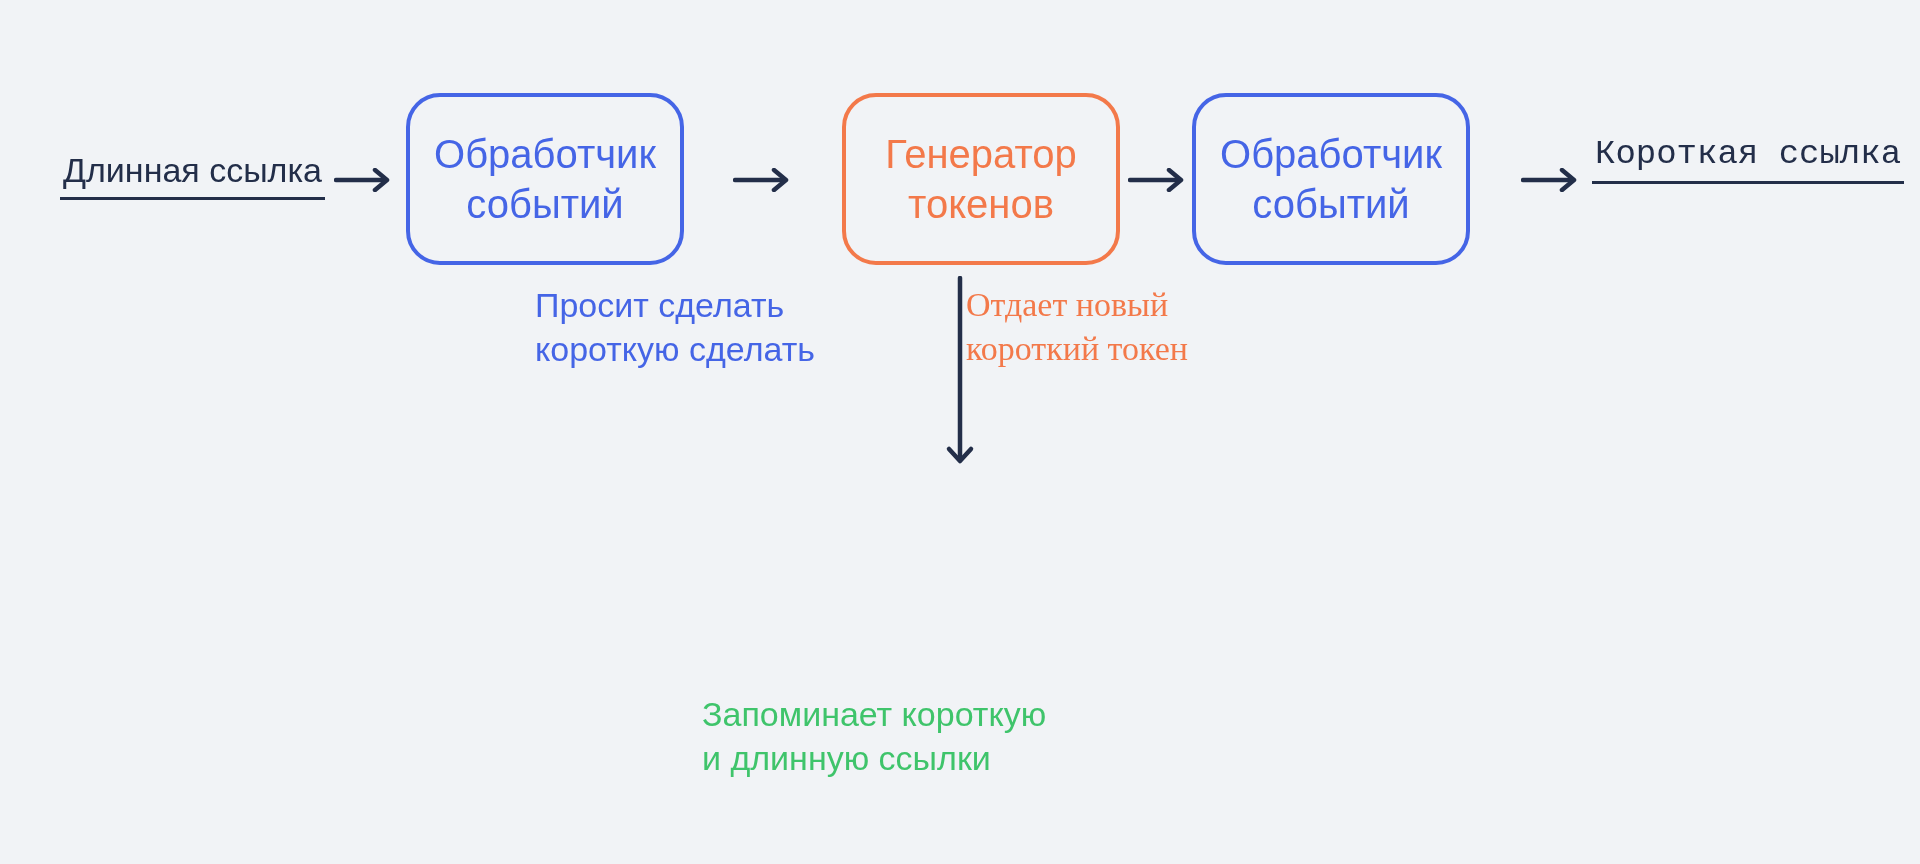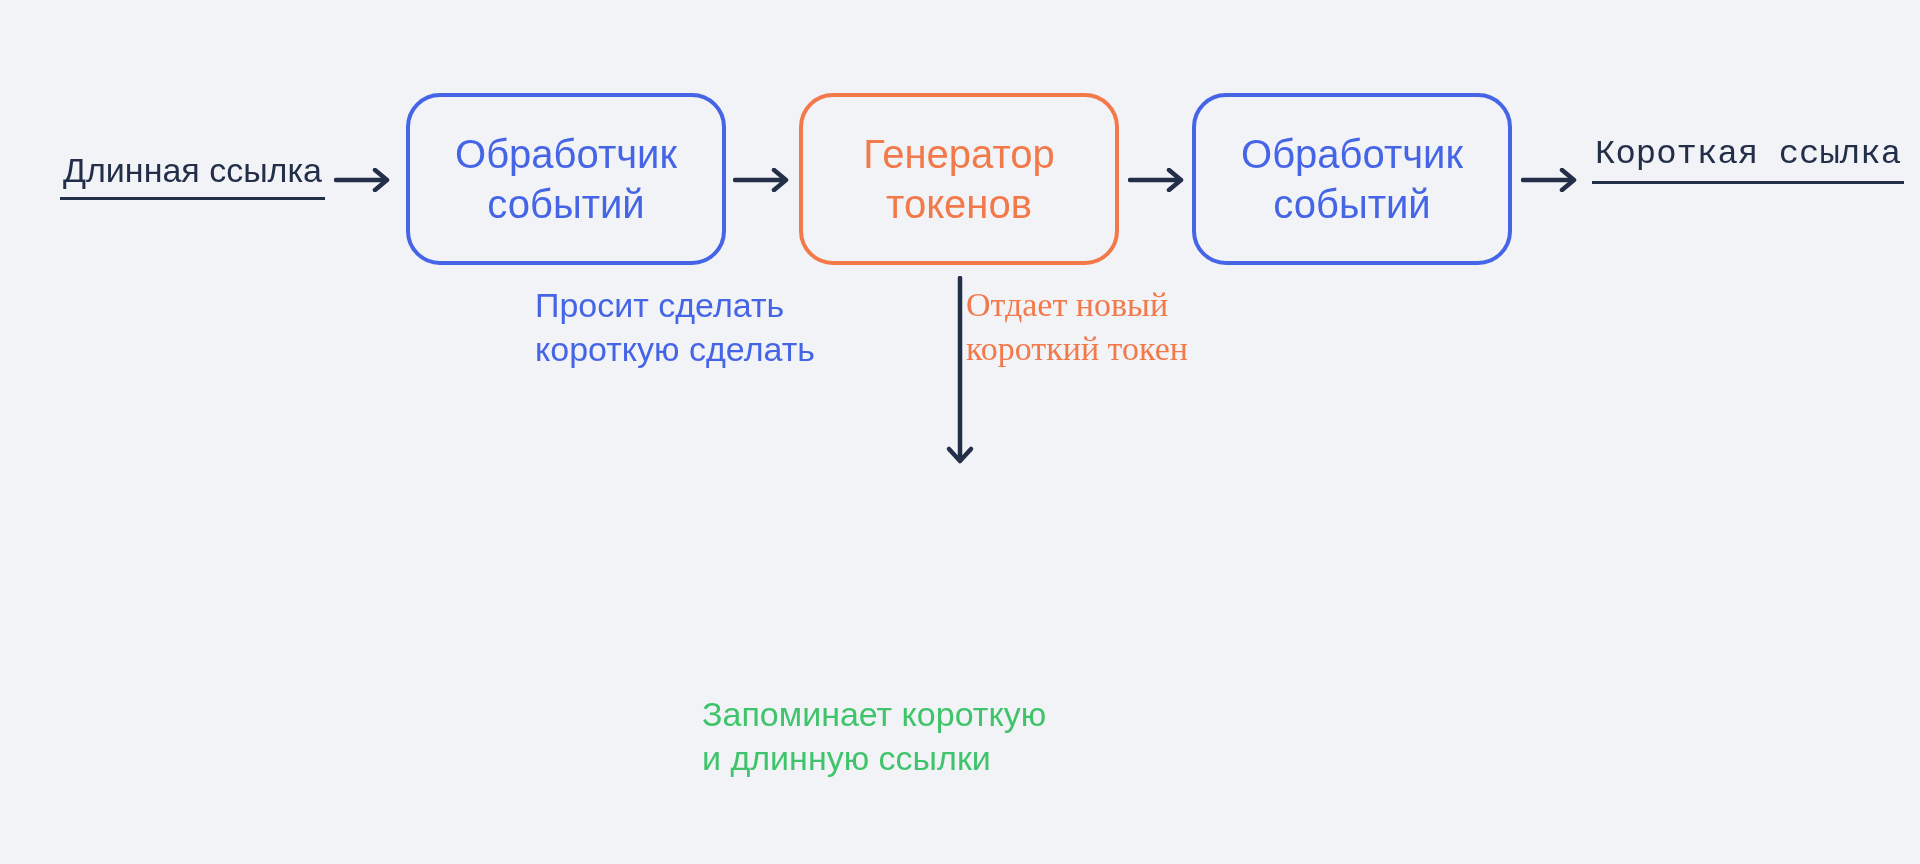--- a/index.html
+++ b/index.html
@@ -9,31 +9,31 @@
   }
   
   .endpoint{
     position:absolute;color:#232E49;font-size:34px;line-height:40px;
     border-bottom:3px solid #232E49;padding:0 3px 7px 3px;white-space:nowrap;
   }
   #ep-in{left:60px;top:150px;}
   #ep-out{left:1592px;top:134px;font-family:Liberation Mono, monospace;}
   
   .node{
-    position:absolute;width:320px;height:172px;box-sizing:border-box;
+    position:absolute;width:278px;height:172px;box-sizing:border-box;
     border:4px solid;border-radius:34px;background:transparent;
     display:flex;flex-direction:column;align-items:center;justify-content:center;
     text-align:center;font-size:40px;line-height:50px;
   }
   .node span{display:block;}
   .c-blue{color:#4565E6;border-color:#4565E6;}
   .c-orange{color:#F3794A;border-color:#F3794A;}
   .c-green{color:#3FC46B;border-color:#3FC46B;}
   #node-1{left:406px;top:93px;}
-  #node-2{left:799px;top:93px;}
+  #node-2{left:842px;top:93px;}
   #node-3{left:1192px;top:93px;}
   #node-db{left:788px;top:477px;width:344px;height:182px;}
   
   .arrow{position:absolute;}
   .arrow path{stroke:#232E49;stroke-width:4.5;stroke-linecap:round;stroke-linejoin:round;fill:none;}
   #arrow-1{left:334px;top:168px;}
   #arrow-2{left:733px;top:168px;}
   #arrow-3{left:1128px;top:168px;}
   #arrow-4{left:1521px;top:168px;}
   #arrow-down{left:944px;top:276px;}

